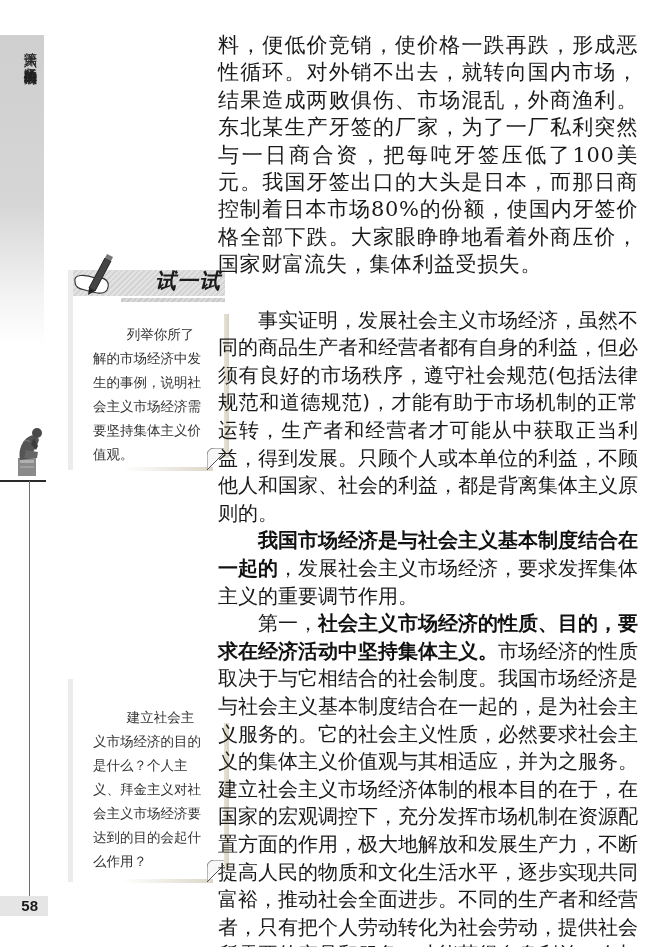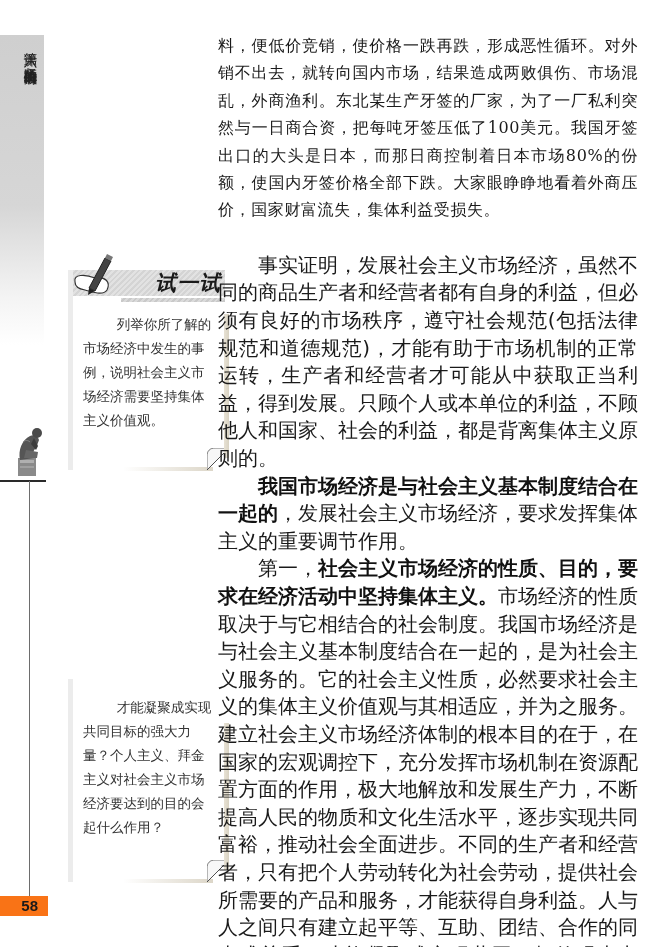--- a/index.html
+++ b/index.html
@@ -24,21 +24,21 @@
 
   
   .thinker {
     position: absolute; left: 12px; top: 420px; width: 36px; height: 56px;
   }
   .hr-line { position: absolute; left: 0; top: 480px; width: 46px; height: 2px; background: #2a2a2a; }
   .vr-line { position: absolute; left: 29px; top: 481px; width: 1px; height: 415px; background: #6d6d6d; }
 
   .page-number {
     position: absolute; left: 0; top: 896px; width: 48px; height: 20px;
-    background: #f97316;
+    background: #e5e5e5;
     font-family: "Liberation Sans", sans-serif; font-weight: bold;
     font-size: 15px; line-height: 20px; text-align: right; padding-right: 0;
     color: #1a1a1a;
   }
   .page-number span { padding-right: 10px; display: block; }
 
   
   .callout {
     position: absolute; left: 68px; width: 152px;
     border-left: 5px solid #ececec;
@@ -55,41 +55,41 @@
     position: relative; height: 26px; margin-left: 0;
     background: repeating-linear-gradient(135deg, #e2e2e2 0 2px, #d4d4d4 2px 4px);
   }
   .callout-header .underbar {
     position: absolute; left: 48px; right: 0; bottom: -6px; height: 4px;
     background: repeating-linear-gradient(135deg, #dadada 0 2px, #c9c9c9 2px 4px);
   }
   .callout-title {
     position: absolute; right: 4px; top: 0; font-size: 21px; line-height: 26px;
     font-weight: bold; font-style: italic; color: #1a1a1a;
-    font-family: Liberation Serif, serif; letter-spacing: 1px;
+    font-family: Liberation Mono, monospace; letter-spacing: 1px;
   }
   .callout-icon { position: absolute; left: -2px; top: -18px; width: 54px; height: 46px; }
   .callout-body {
     padding: 16px 8px 34px 10px;
     font-size: 13.5px; line-height: 24px; color: #333;
     font-family: "DejaVu Sans", sans-serif;
   }
-  .callout-body p { margin: 0; text-indent: 2.5em; }
+  .callout-body p { margin: 10px; text-indent: 2.5em; }
   .curl { position: absolute; right: -4px; bottom: 0; width: 22px; height: 22px; }
 
   
   .main {
     position: absolute; left: 218px; top: 32px; width: 420px;
     font-family: "DejaVu Serif", "Liberation Serif", serif;
     font-size: 16.5px; line-height: 27.4px; color: #1a1a1a;
     text-align: justify;
   }
   .main p { margin: 0; }
   .main .indent { text-indent: 2em; }
-  .quote-block { font-size: 16px; letter-spacing: 0.6px; }
+  .quote-block { font-size: 21px; letter-spacing: 0.6px; }
   .body-block { font-family: "DejaVu Sans", "Liberation Sans", sans-serif; font-size: 20px; line-height: 27.6px; }
   .strong { font-weight: bold; color: #111; }
 </style>
 </head>
 <body>
 
 <div class="chapter-strip"></div>
 <div class="chapter-title">
   <span>第六课</span><span class="gap"></span><span>坚持正确的价值取向</span>
 </div>
@@ -127,21 +127,21 @@
   </div>
   <div class="bottom-edge"></div>
   <svg class="curl" viewBox="0 0 22 22">
     <path d="M0 22 L0 8 C0 3, 3 0, 8 0 L22 0 L0 22 Z" fill="#f7f7f7" stroke="#555" stroke-width="0.8"></path>
     <path d="M0 22 L22 0" stroke="#444" stroke-width="0.8"></path>
   </svg>
 </div>
 
 <div class="callout" style="top:679px; height:203px;">
   <div class="callout-body">
-    <p>才能凝聚成实现共同目标的强大力量？个人主义、拜金主义对社会主义市场经济要达到的目的会起什么作用？</p>
+    <p>建立社会主义市场经济的目的是什么？个人主义、拜金主义对社会主义市场经济要达到的目的会起什么作用？</p>
   </div>
   <div class="bottom-edge"></div>
   <svg class="curl" viewBox="0 0 22 22">
     <path d="M0 22 L0 8 C0 3, 3 0, 8 0 L22 0 L0 22 Z" fill="#f7f7f7" stroke="#555" stroke-width="0.8"></path>
     <path d="M0 22 L22 0" stroke="#444" stroke-width="0.8"></path>
   </svg>
 </div>
 
 <div class="main">
   <p class="quote-block">料，便低价竞销，使价格一跌再跌，形成恶性循环。对外销不出去，就转向国内市场，结果造成两败俱伤、市场混乱，外商渔利。东北某生产牙签的厂家，为了一厂私利突然与一日商合资，把每吨牙签压低了100美元。我国牙签出口的大头是日本，而那日商控制着日本市场80%的份额，使国内牙签价格全部下跌。大家眼睁睁地看着外商压价，国家财富流失，集体利益受损失。</p>

